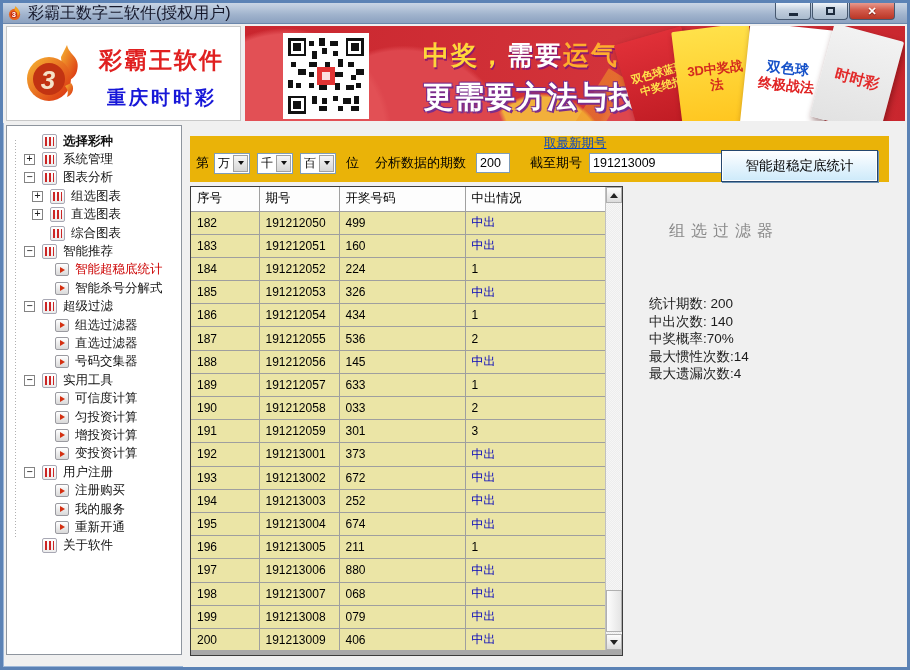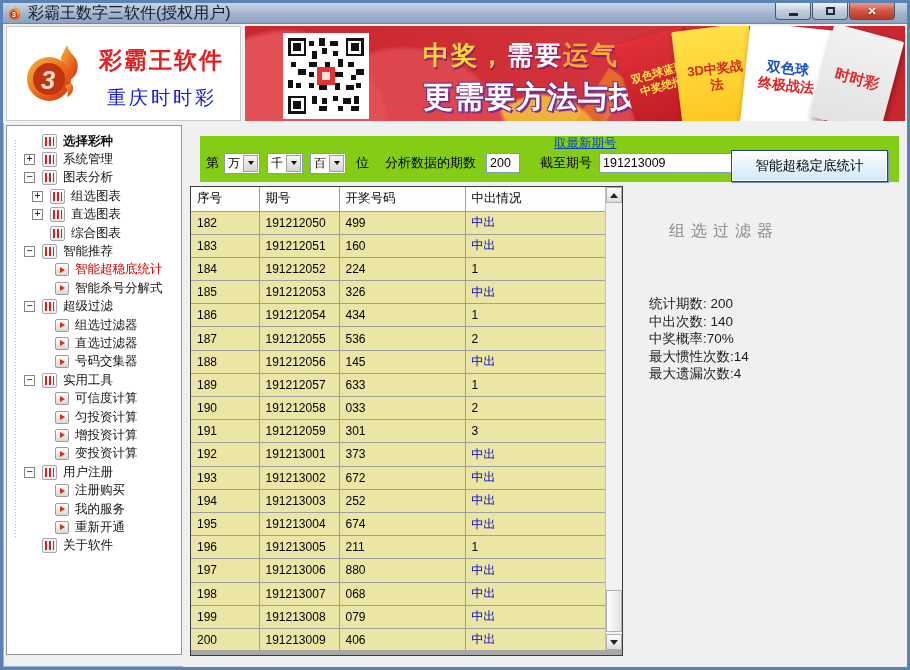--- a/index.html
+++ b/index.html
@@ -18,21 +18,21 @@
              display:flex; align-items:center; justify-content:center; margin-left:1px; cursor:pointer; }
   .win-btn.close { width:46px; background:linear-gradient(#e89a8e,#d35a4a 45%,#b93626); }
   .glyph-min { width:9px; height:3px; background:#1d2b3d; margin-top:6px; }
   .glyph-max { width:9px; height:8px; border:2px solid #1d2b3d; background:transparent; }
   .glyph-close { color:#fff; font-size:11px; font-weight:bold; text-shadow:0 1px 1px #7a1d10; }
 
   
   .header { display:flex; height:99px; background:#f0f0f0; padding:2px 2px 2px 3px; }
   .logo-panel { width:235px; background:#fff; border:1px solid #c8c8c8; position:relative; flex:none; }
   .brand-title { position:absolute; left:92px; top:18px; color:#e02020; font-size:23px; font-weight:bold; letter-spacing:2px; }
-  .brand-sub   { position:absolute; left:100px; top:58px; color:#1717d8; font-size:19px; font-weight:normal; letter-spacing:3px; }
+  .brand-sub   { position:absolute; left:100px; top:58px; color:#1717d8; font-size:19px; font-weight:bold; letter-spacing:3px; }
   .logo-mark { position:absolute; left:12px; top:12px; }
   .banner { position:relative; flex:1; margin-left:4px; overflow:hidden; cursor:pointer;
             background:
               radial-gradient(circle at 6% 115%, #e25055 0 16%, rgba(0,0,0,0) 17%),
               radial-gradient(circle at 24% 135%, #dd464d 0 20%, rgba(0,0,0,0) 21%),
               radial-gradient(circle at 45% 140%, #f2b03c 0 16%, rgba(0,0,0,0) 17%),
               radial-gradient(circle at 66% 130%, #dd464d 0 18%, rgba(0,0,0,0) 19%),
               linear-gradient(100deg,#c9262e,#d3333a 55%,#c9262e); }
   .qr { position:absolute; left:38px; top:7px; width:86px; height:86px; background:#fff; padding:5px; }
   .slogan { position:absolute; left:178px; top:12px; white-space:nowrap; }
@@ -74,21 +74,21 @@
   .grid-icon::after { content:""; position:absolute; left:2px; right:2px; top:2px; bottom:2px;
                background:repeating-linear-gradient(90deg,#cc2525 0 2px, rgba(0,0,0,0) 2px 4px); }
   .arrow-btn { width:14px; height:13px; flex:none; margin-right:6px; border:1px solid #9a9aa0; border-radius:2px;
                background:linear-gradient(#ffffff,#d9d9d9); display:flex; align-items:center; justify-content:center; }
   .arrow-btn i { width:0; height:0; border-top:3px solid rgba(0,0,0,0); border-bottom:3px solid rgba(0,0,0,0);
                  border-left:5px solid #d42f10; display:block; }
   .tree-vline { position:absolute; left:8px; top:14px; width:1px; height:398px;
                 background:repeating-linear-gradient(180deg,#b0b0b0 0 1px, rgba(0,0,0,0) 1px 3px); }
 
   .main { position:relative; flex:1; background:#f0f0f0; }
-  .controlbar { position:absolute; left:17px; top:13px; width:699px; height:46px; background:#84cc16; }
+  .controlbar { position:absolute; left:7px; top:13px; width:699px; height:46px; background:#eab308; }
   .cb-row { position:absolute; left:0; top:14px; height:26px; display:flex; align-items:center; padding-left:6px; font-size:13px; color:#000; }
   .combo { width:36px; height:21px; background:#fff; border:1px solid #7f9db9; display:flex; align-items:center; margin-left:7px; cursor:pointer; }
   .combo:first-of-type { margin-left:5px; }
   .combo .val { flex:1; font-size:12px; padding-left:3px; }
   .combo .drop { width:15px; height:17px; margin-right:1px; background:linear-gradient(#f6f6f6,#d6d6d6); border:1px solid #a0a0a0;
                  display:flex; align-items:center; justify-content:center; }
   .combo .drop i { width:0; height:0; border-left:3.5px solid rgba(0,0,0,0); border-right:3.5px solid rgba(0,0,0,0); border-top:4px solid #111; }
   .lbl-wei { margin-left:10px; }
   .lbl-periods { margin-left:16px; }
   .txt-input { height:20px; border:1px solid #7f9db9; background:#fff; font-size:12.5px; padding:0 3px; }

